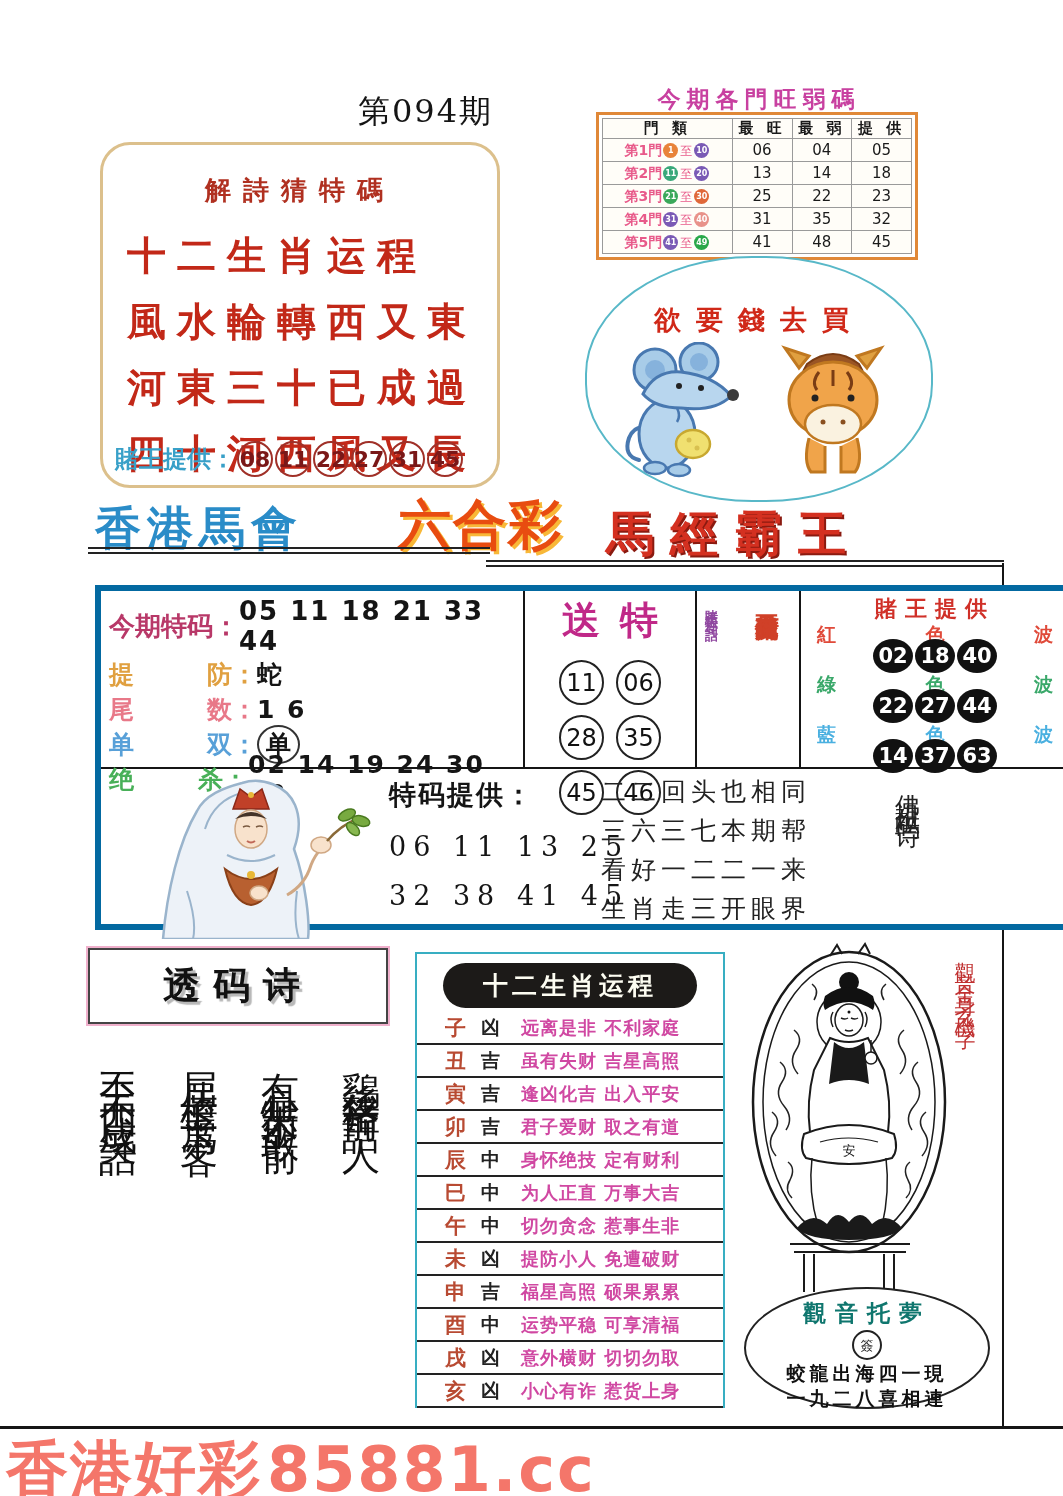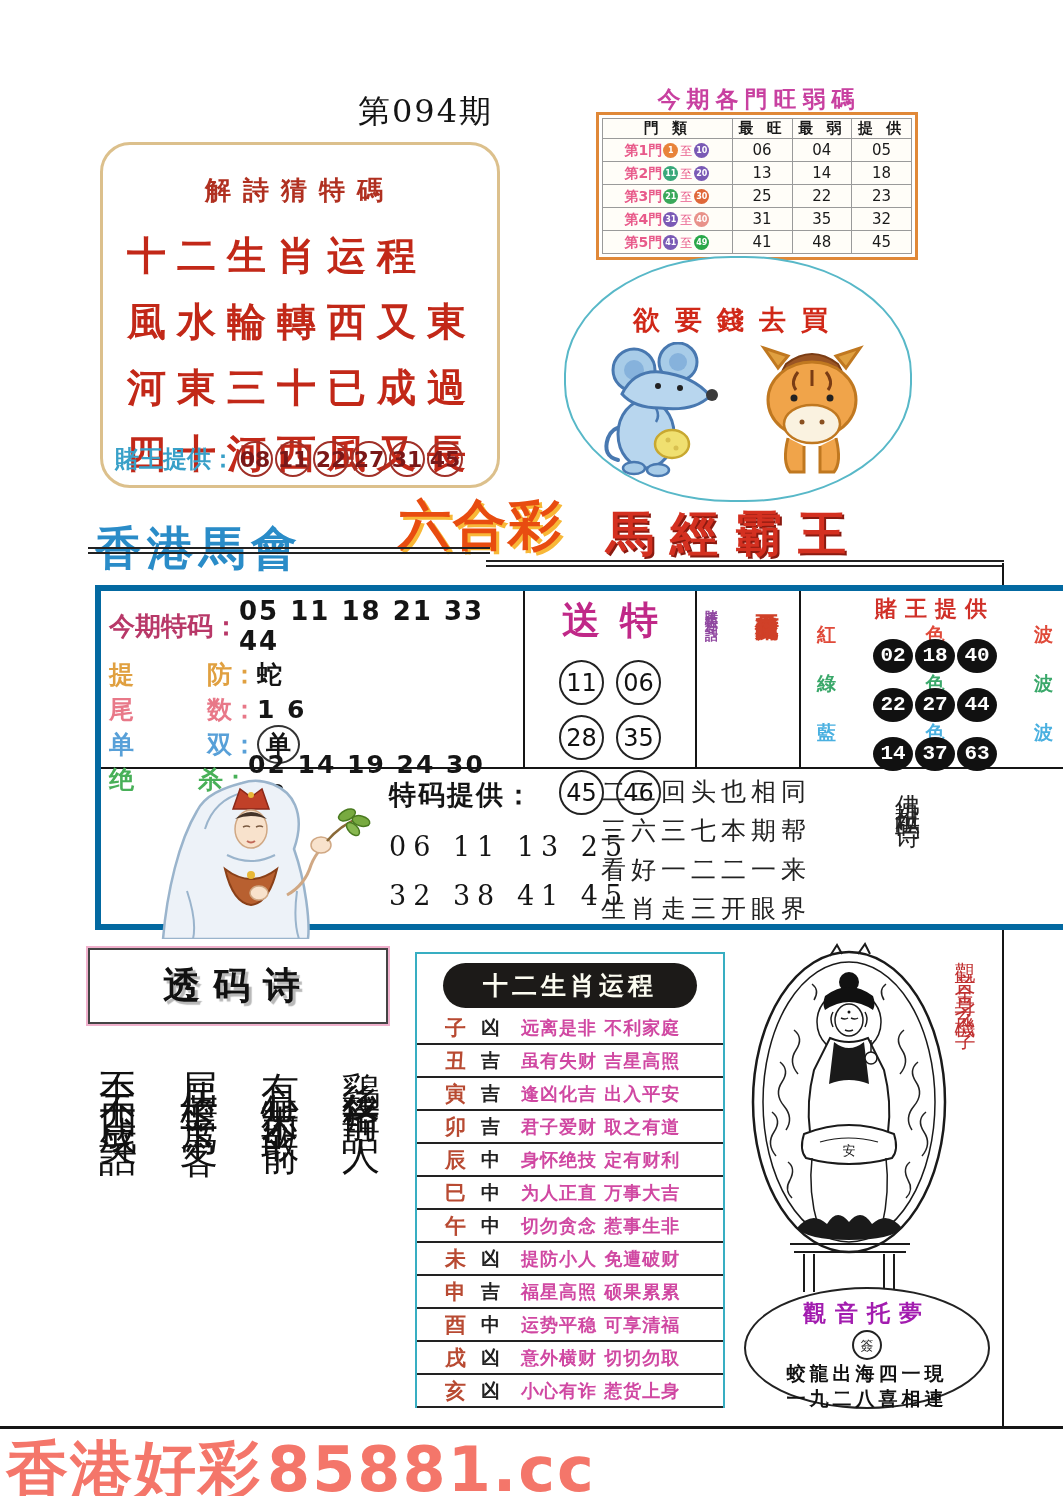--- a/index.html
+++ b/index.html
@@ -22,26 +22,26 @@
   .men-table { width:100%; height:100%; border-collapse:collapse; background:#fffdf8; }
   .men-table th, .men-table td { border:1px solid #9a9a9a; text-align:center; font-size:15px; color:#1a1a1a; }
   .men-th { font-weight:bold; letter-spacing:4px; }
   .men-label-cell { width:42%; }
   .men-label-cell { white-space:nowrap; }
   .men-gate { color:#e85a8a; font-weight:bold; font-size:14px; }
   .men-zhi { color:#e85a8a; font-size:12px; margin:0 1px; }
   .mini-circle { display:inline-flex; align-items:center; justify-content:center; width:15px; height:15px; border-radius:50%; color:#fff; font-size:8px; font-weight:bold; vertical-align:middle; margin:0 1px; }
 
   
-  .big-oval { position:absolute; left:564px; top:256px; width:348px; height:246px; border:2px solid #58b8c8; border-radius:48%; background:#fff; text-align:center; }
+  .big-oval { position:absolute; left:585px; top:256px; width:348px; height:246px; border:2px solid #58b8c8; border-radius:48%; background:#fff; text-align:center; }
   .oval-text { margin-top:44px; color:#d02818; font-weight:bold; font-size:27px; letter-spacing:15px; font-family:"DejaVu Serif",serif; white-space:nowrap; }
   .animals { display:flex; justify-content:center; align-items:flex-end; gap:20px; margin-top:4px; }
 
   
-  .hk-club { position:absolute; left:95px; top:518px; font-size:46px; color:#2a8cc8; font-weight:bold; letter-spacing:6px; }
+  .hk-club { position:absolute; left:95px; top:498px; font-size:46px; color:#2a8cc8; font-weight:bold; letter-spacing:6px; }
   .liuhecai { position:absolute; left:398px; top:490px; font-size:53px; color:#e84c10; font-weight:bold; letter-spacing:2px; text-shadow:3px 3px 0 #f8b838; }
   .majing { position:absolute; left:606px; top:502px; font-size:48px; color:#d43020; font-weight:bold; letter-spacing:16px; text-shadow:2px 2px 0 #8a1a10; white-space:nowrap; }
   .dbl-line { height:7px; border-top:2px solid #222; border-bottom:2px solid #222; position:absolute; }
   .line1 { left:88px; top:547px; width:402px; }
   .line2 { left:486px; top:560px; width:518px; }
   .vline-right { position:absolute; left:1002px; top:563px; height:863px; width:0; border-left:2px solid #151515; }
   .bottom-hline { position:absolute; left:0; top:1426px; width:1063px; height:0; border-top:3px solid #151515; }
 
   
   .main-box { position:absolute; left:95px; top:585px; width:980px; height:345px; border:6px solid #0369a1; background:#fff; }
@@ -58,21 +58,21 @@
   .songte-title { margin-top:4px; color:#c02888; font-size:38px; font-weight:bold; letter-spacing:20px; padding-left:20px; white-space:nowrap; }
   .songte-circles { display:flex; flex-wrap:wrap; justify-content:center; gap:10px 12px; margin-top:14px; padding:0 6px; }
   .big-circle { display:inline-flex; align-items:center; justify-content:center; width:45px; height:45px; border:2px solid #222; border-radius:50%; font-size:24px; color:#111; }
   .saying-col { width:104px; border-right:2px solid #151515; position:relative; }
   .saying-small { position:absolute; left:5px; top:8px; writing-mode:vertical-rl; text-orientation:upright; color:#9048a0; font-size:13px; font-weight:bold; letter-spacing:3px; }
   .saying-big { position:absolute; right:16px; top:5px; writing-mode:vertical-rl; text-orientation:upright; color:#d04028; font-size:24px; font-weight:bold; font-family:"DejaVu Serif",serif; }
   .waves-col { flex:1; text-align:center; padding-top:3px; }
   .waves-title { color:#d03028; font-weight:bold; font-size:22px; letter-spacing:8px; }
   .wave-label { display:flex; justify-content:space-between; padding:0 16px; font-size:19px; font-weight:bold; line-height:20px; margin-bottom:-5px; font-family:"DejaVu Serif",serif; }
   .wave-chips { margin-top:0; line-height:32px; }
-  .chip { display:inline-block; width:40px; height:34px; border-radius:50%; background:#111; color:#fff; font-weight:bold; font-size:21px; line-height:34px; margin:0 1px;font-family:Liberation Mono, monospace; }
+  .chip { display:inline-block; width:40px; height:34px; border-radius:50%; background:#111; color:#fff; font-weight:bold; font-size:21px; line-height:34px; margin:0 1px; }
   .main-bottom { display:flex; height:161px; }
   .guanyin-wrap { width:288px; position:relative; }
   .guanyin-wrap svg { position:absolute; left:6px; top:2px; }
   .tema-col { width:212px; padding-top:8px; }
   .tema-title { color:#151515; font-weight:bold; font-size:27px; font-family:"DejaVu Serif",serif; letter-spacing:2px; }
   .tema-nums { color:#151515; font-size:27px; font-family:"DejaVu Serif",serif; letter-spacing:7px; margin-top:18px; white-space:nowrap; }
   .fozu-lines { width:256px; padding-top:3px; }
   .fozu-line { color:#222; font-size:25px; font-family:"DejaVu Serif",serif; letter-spacing:5px; line-height:39px; white-space:nowrap; }
   .fozu-title { writing-mode:vertical-rl; text-orientation:upright; color:#222; font-size:25px; font-family:"DejaVu Serif",serif; letter-spacing:7px; margin:6px 0 0 34px; height:150px; }
 
@@ -87,21 +87,21 @@
   .zodiac-header { width:254px; margin:9px auto 4px; background:#1c1a18; color:#fdfdf2; border-radius:24px; text-align:center; font-size:25px; font-weight:bold; letter-spacing:4px; padding:6px 0; }
   .zodiac-row { display:flex; align-items:center; height:33px; border-bottom:2px solid #222; padding-left:28px; }
   .z-branch { color:#b84a32; font-size:21px; font-family:"DejaVu Serif",serif; font-weight:bold; width:36px; }
   .z-luck { color:#222; font-size:19px; font-weight:bold; width:40px; }
   .z-text { color:#d048a2; font-size:18px; font-weight:bold; font-family:"DejaVu Serif",serif; letter-spacing:1px; white-space:nowrap; }
 
   
   .buddha-wrap { position:absolute; left:742px; top:942px; }
   .buddha-side { position:absolute; left:951px; top:945px; writing-mode:vertical-rl; text-orientation:upright; color:#c03030; font-size:21px; font-family:"DejaVu Serif",serif; letter-spacing:11px; }
   .dream-oval { position:absolute; left:744px; top:1287px; width:246px; height:122px; border:2px solid #222; border-radius:50%; background:#fff; text-align:center; }
-  .dream-title { color:#a21caf; font-weight:bold; font-size:23px; letter-spacing:9px; margin-top:9px; font-family:"DejaVu Serif",serif; white-space:nowrap; }
+  .dream-title { color:#0f766e; font-weight:bold; font-size:23px; letter-spacing:9px; margin-top:9px; font-family:"DejaVu Serif",serif; white-space:nowrap; }
   .seal-circle { width:30px; height:30px; border:2px solid #222; border-radius:50%; margin:1px auto; font-size:13px; line-height:27px; color:#222; font-family:"DejaVu Serif",serif; }
   .dream-line { color:#111; font-size:19px; font-weight:bold; font-family:"DejaVu Serif",serif; letter-spacing:4px; line-height:25px; white-space:nowrap; }
 
   
   .footer { position:absolute; left:6px; top:1428px; white-space:nowrap; }
   .footer span { font-size:62px; font-weight:bold; color:#f4766a; letter-spacing:2px; }
 </style>
 </head>
 <body>
 

